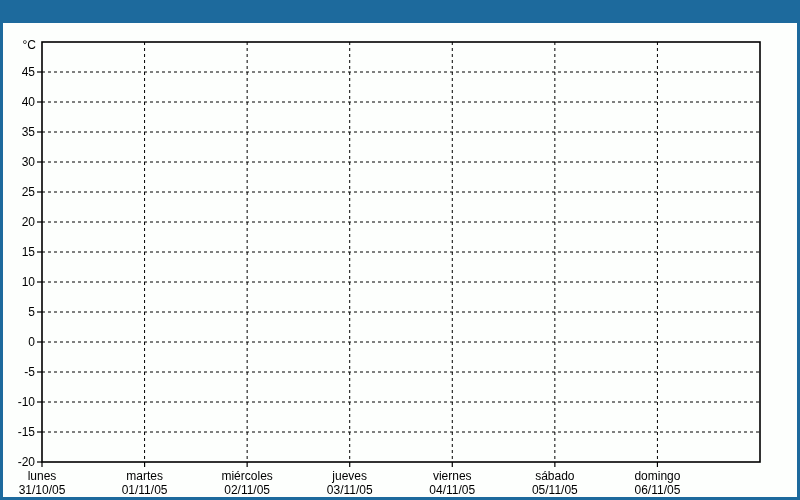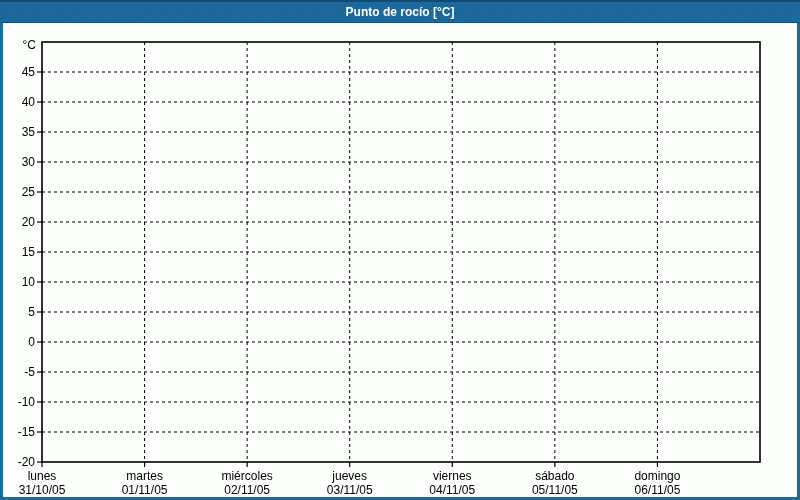--- a/index.html
+++ b/index.html
@@ -41,23 +41,20 @@
   .lab {
     font-family: "Liberation Sans", sans-serif;
     font-size: 12px;
     fill: #000000;
   }
 </style>
 </head>
 <body>
 
 <div class="window">
-  <div class="titlebar">
-    <span class="title">Punto de rocío [°C]</span>
-  </div>
   <div class="panel"></div>
   <svg class="plot" id="plot" viewBox="0 0 800 500" xmlns="http://www.w3.org/2000/svg">
       <line x1="42" y1="72" x2="760" y2="72" class="grid"></line>
       <line x1="37" y1="72" x2="42" y2="72" class="tick"></line>
       <text x="35" y="76" class="lab" text-anchor="end">45</text>
       <line x1="42" y1="102" x2="760" y2="102" class="grid"></line>
       <line x1="37" y1="102" x2="42" y2="102" class="tick"></line>
       <text x="35" y="106" class="lab" text-anchor="end">40</text>
       <line x1="42" y1="132" x2="760" y2="132" class="grid"></line>
       <line x1="37" y1="132" x2="42" y2="132" class="tick"></line>

